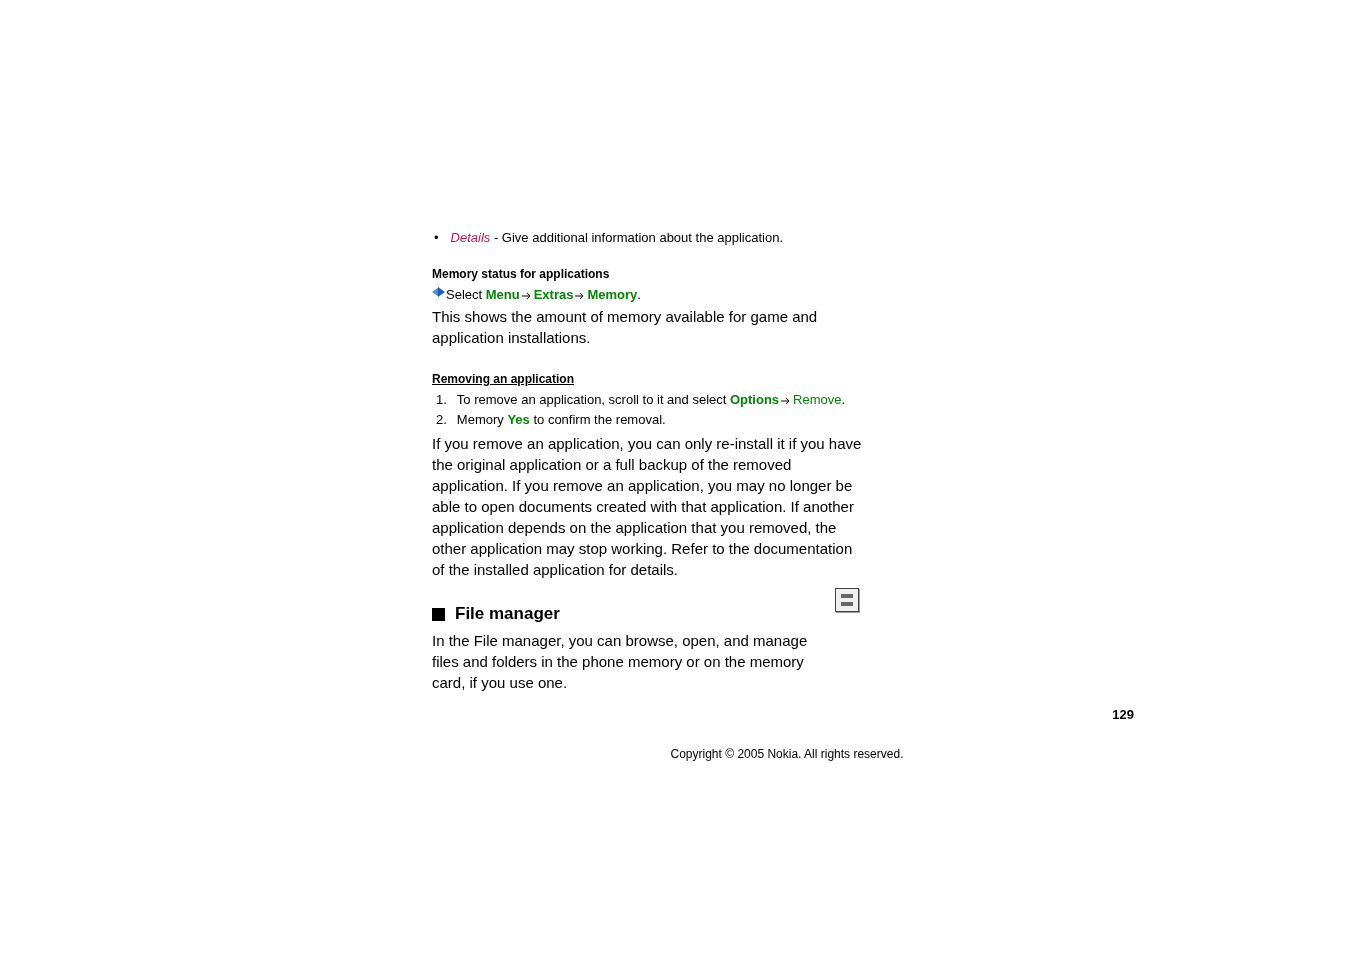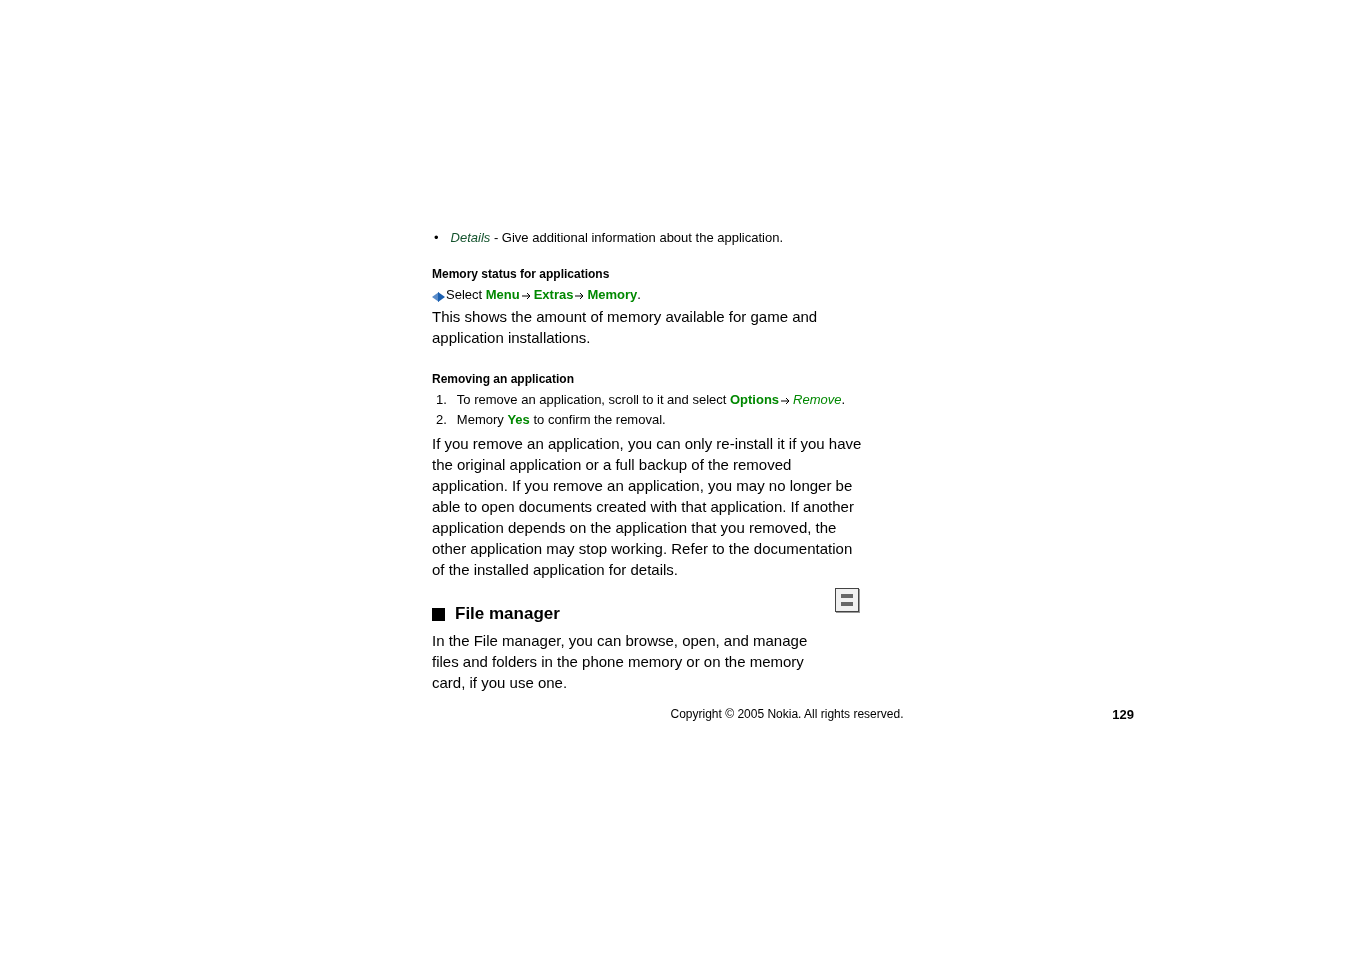--- a/index.html
+++ b/index.html
@@ -20,43 +20,42 @@
       font-size: 13px;
       color: #000;
       margin-bottom: 22px;
       display: flex;
     }
     .bullet {
       margin-left: 2px;
       margin-right: 12px;
     }
     .link-italic {
-      color: #14532d;
+      color: #be185d;
       font-style: italic;
     }
     .link-blue {
       color: #3964a7;
     }
     .bold-green {
       color: #008800;
       font-weight: bold;
     }
     .italic-green {
       color: #008800;
-      font-style: italic;
     }
     .heading-medium {
       font-size: 12px;
       font-weight: bold;
       color: #000;
       margin-bottom: 6px;
     }
     .nav-row {
       display: flex;
-      align-items: flex-end;
+      align-items: flex-start;
       font-size: 13px;
       margin-bottom: 4px;
     }
     .nav-arrows {
       display: inline-flex;
       align-items: center;
       margin-right: 1px;
     }
     .arrow-left {
       width: 0; height: 0;
@@ -75,21 +74,21 @@
       display: inline-block;
       margin: 0 1px;
     }
     .arrow-sep svg { display: inline-block; vertical-align: middle; }
     .para {
       font-size: 15px;
       color: #000;
       line-height: 1.4;
       margin-bottom: 4px;
     }
-    .section-gap { margin-top: 24px; }
+    .section-gap { margin-top: 24px; text-decoration: underline; }
     .ol-item {
       font-size: 13px;
       color: #000;
       display: flex;
       margin-bottom: 5px;
       margin-left: 4px;
     }
     .ol-num { margin-right: 10px; }
     .square-heading {
       display: flex;
@@ -137,20 +136,21 @@
       top: 707px;
       left: 432px;
       width: 710px;
       font-size: 12px;
       color: #000;
     }
     .copyright {
       position: absolute;
       left: 50%;
       transform: translateX(-50%);
+      margin-top: 40px;
     }
     .page-num {
       position: absolute;
       right: 8px;
       font-weight: bold;
       font-size: 13px;
     }
   </style>
 </head>
 <body>

